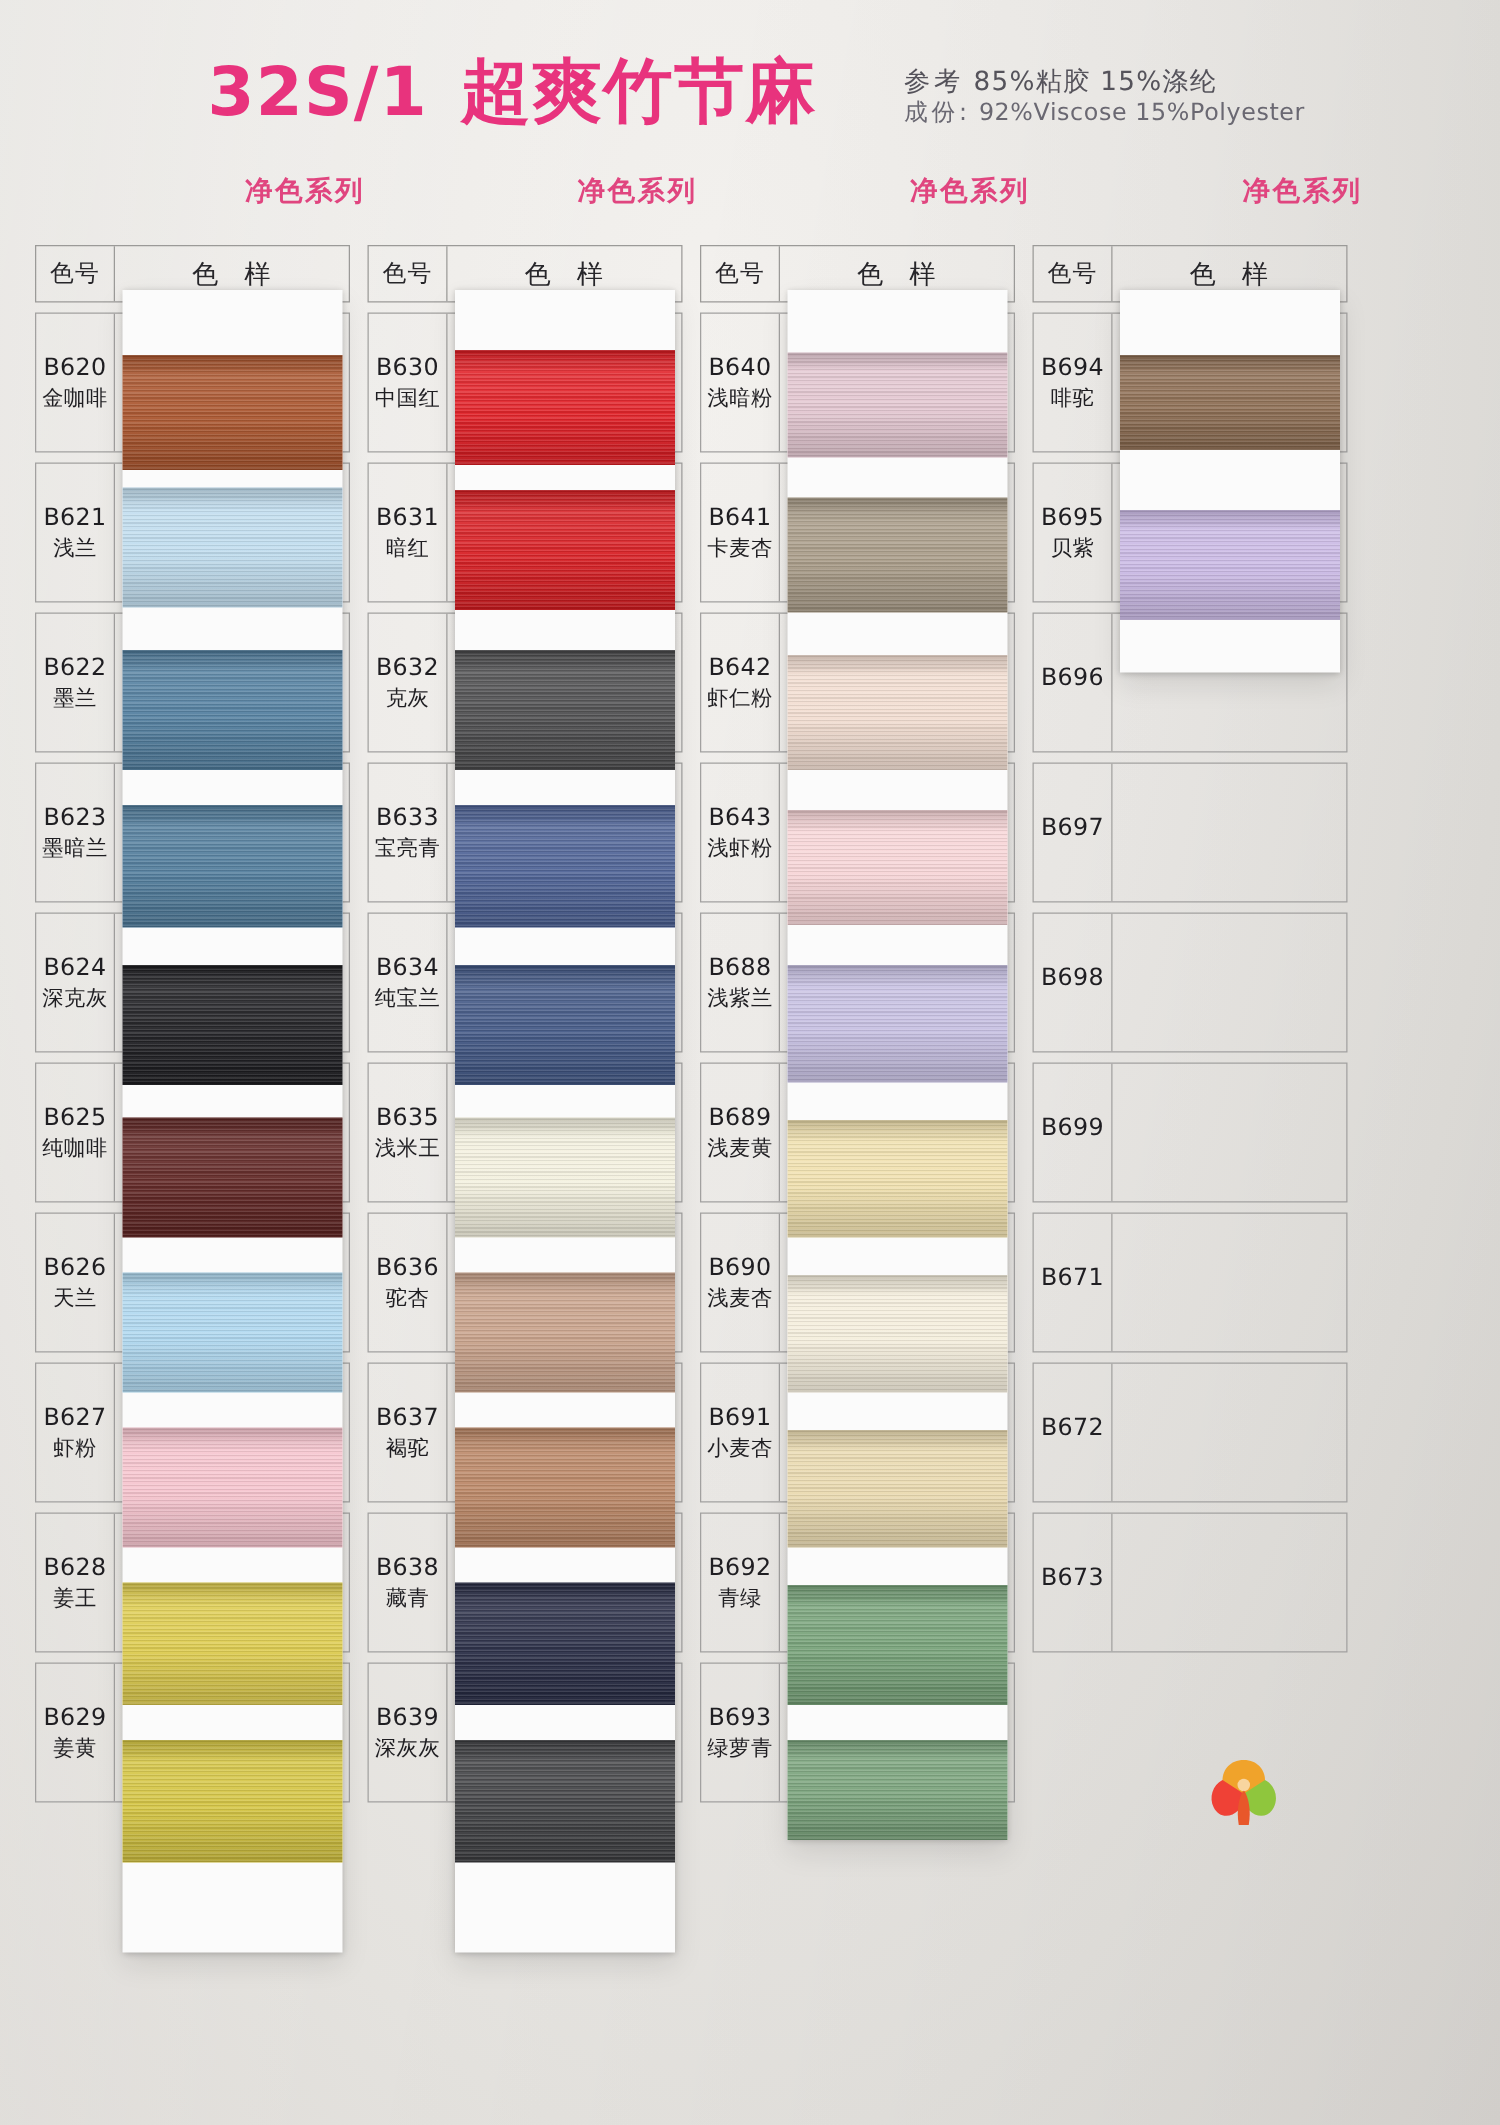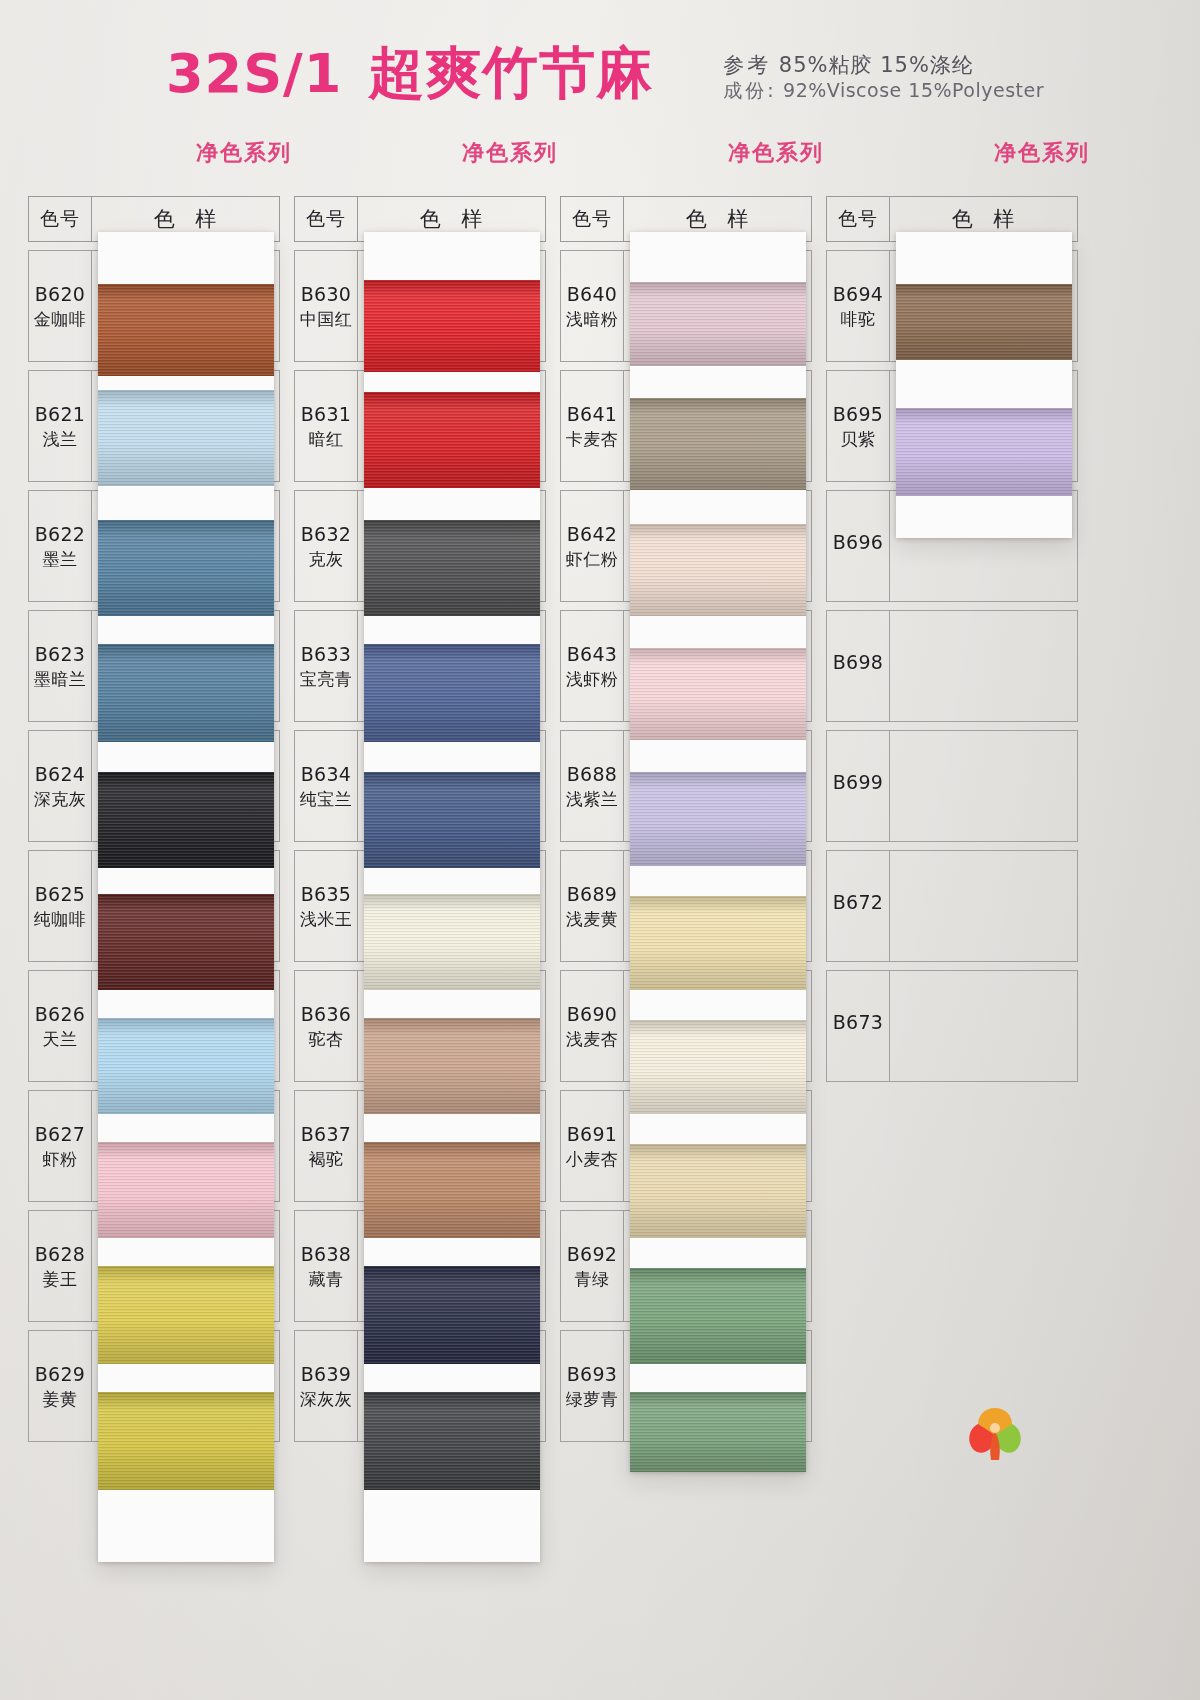--- a/index.html
+++ b/index.html
@@ -407,28 +407,42 @@
         </div>
         <div class="row">
           <div class="cell-no">
             <span class="code">B696</span>
             <span class="cname"></span>
           </div>
           <div class="cell-sw"></div>
         </div>
         <div class="row">
           <div class="cell-no">
+            <span class="code">B697</span>
+            <span class="cname"></span>
+          </div>
+          <div class="cell-sw"></div>
+        </div>
+        <div class="row">
+          <div class="cell-no">
             <span class="code">B698</span>
             <span class="cname"></span>
           </div>
           <div class="cell-sw"></div>
         </div>
         <div class="row">
           <div class="cell-no">
             <span class="code">B699</span>
+            <span class="cname"></span>
+          </div>
+          <div class="cell-sw"></div>
+        </div>
+        <div class="row">
+          <div class="cell-no">
+            <span class="code">B671</span>
             <span class="cname"></span>
           </div>
           <div class="cell-sw"></div>
         </div>
         <div class="row">
           <div class="cell-no">
             <span class="code">B672</span>
             <span class="cname"></span>
           </div>
           <div class="cell-sw"></div>

